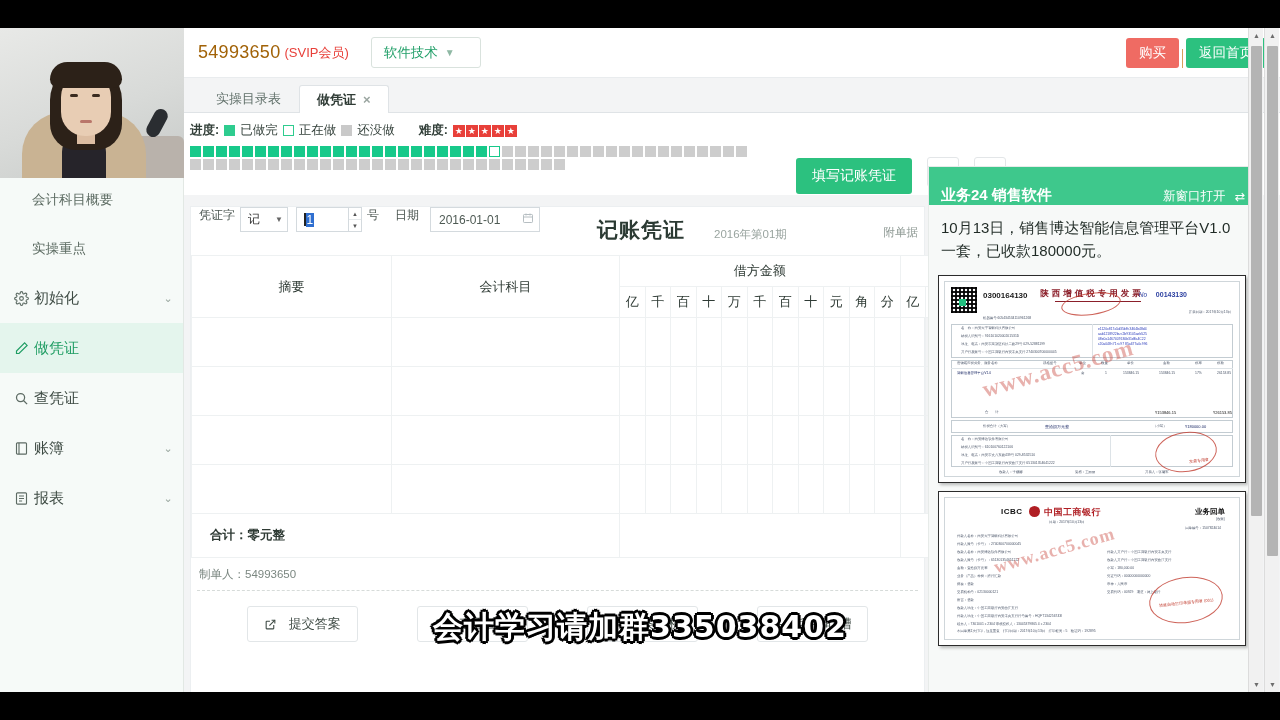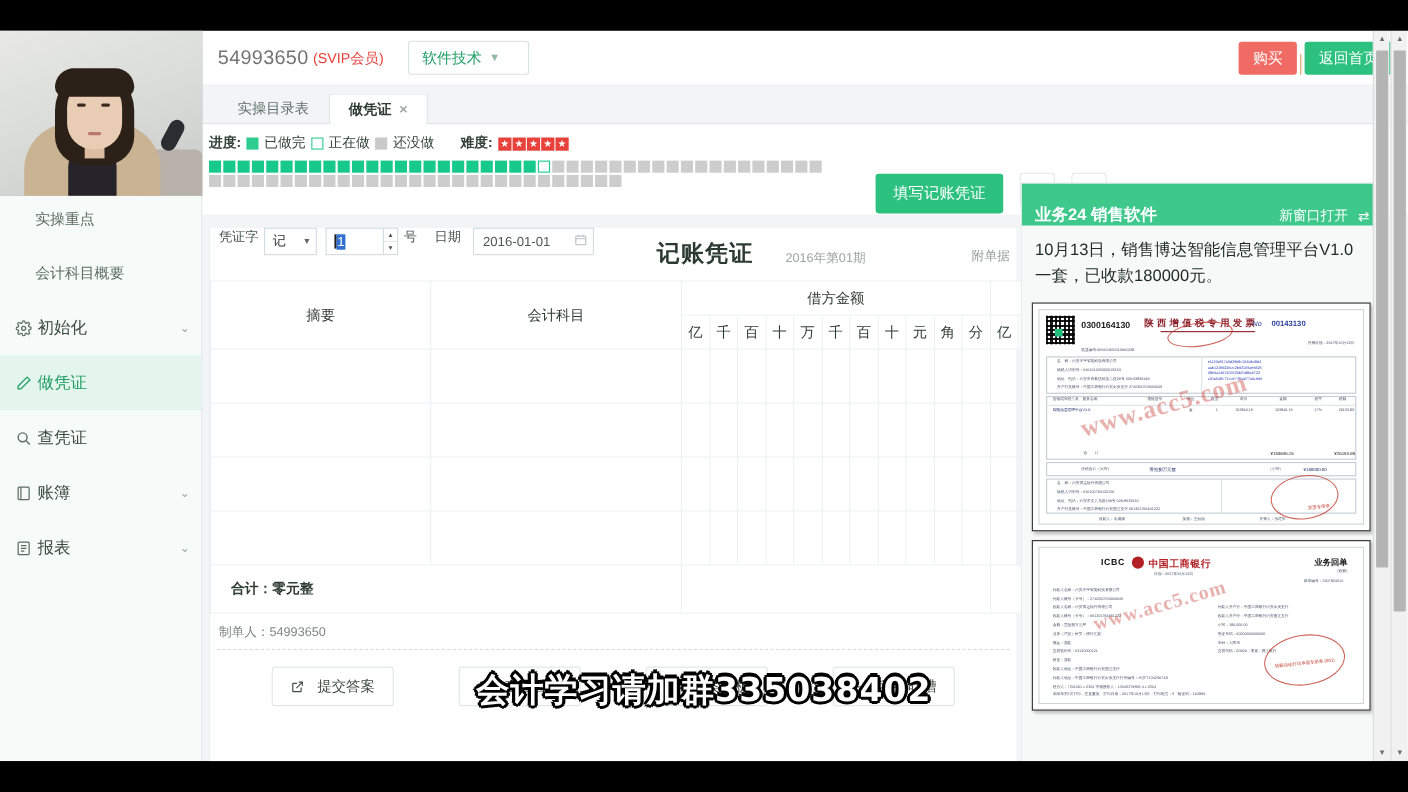--- a/index.html
+++ b/index.html
@@ -38,21 +38,21 @@
   .side-main .lbl { flex: 1 1 auto; }
   .side-main .chev { width: 30px; text-align: center; font-size: 11px; color: #9aa8a0; }
   .side-main svg { display: block; }
 
   
   #topbar {
     position: absolute; left: 184px; top: 0; width: 1096px; height: 50px;
     background: #ffffff; border-bottom: 1px solid #e9ecee;
     display: flex; align-items: center; padding: 0 14px 0 14px;
   }
-  #acct-id { font-size: 18px; color: #737373; letter-spacing: .3px; }
+  #acct-id { font-size: 18px; color: #a16207; letter-spacing: .3px; }
   #acct-vip { font-size: 13px; color: #e8403a; margin-left: 4px; }
   #course-sel {
     margin-left: 22px; height: 31px; min-width: 110px; padding: 0 12px;
     border: 1px solid #d9e2dd; border-radius: 3px; background: #fff;
     display: flex; align-items: center; gap: 7px;
     font-size: 13.5px; color: #23a06a; cursor: pointer;
   }
   #course-sel .cv { font-size: 10px; color: #8fb8a4; }
   #topbar-right { margin-left: auto; display: flex; align-items: flex-end; gap: 3px; }
   .btn-buy {
@@ -309,24 +309,24 @@
       <div class="side-sub">
           <span>实操目录表</span>
         </div>
       <div class="side-sub">
           <span>企业信息</span>
         </div>
       <div class="side-sub">
           <span>税务信息</span>
         </div>
       <div class="side-sub">
+          <span>会计科目概要</span>
+        </div>
+      <div class="side-sub">
           <span>实操重点</span>
-        </div>
-      <div class="side-sub">
-          <span>会计科目概要</span>
         </div>
 
       <div class="side-main">
         <span class="ico">
           <svg width="15" height="15" viewBox="0 0 24 24" fill="none" stroke="#5d6b64" stroke-width="1.8">
               <circle cx="12" cy="12" r="3"></circle>
               <path d="M19.4 15a1.6 1.6 0 0 0 .3 1.8l.1.1a2 2 0 1 1-2.8 2.8l-.1-.1a1.6 1.6 0 0 0-1.8-.3 1.6 1.6 0 0 0-1 1.5V21a2 2 0 1 1-4 0v-.1A1.6 1.6 0 0 0 9 19.4a1.6 1.6 0 0 0-1.8.3l-.1.1a2 2 0 1 1-2.8-2.8l.1-.1a1.6 1.6 0 0 0 .3-1.8 1.6 1.6 0 0 0-1.5-1H3a2 2 0 1 1 0-4h.1A1.6 1.6 0 0 0 4.6 9a1.6 1.6 0 0 0-.3-1.8l-.1-.1a2 2 0 1 1 2.8-2.8l.1.1a1.6 1.6 0 0 0 1.8.3H9a1.6 1.6 0 0 0 1-1.5V3a2 2 0 1 1 4 0v.1a1.6 1.6 0 0 0 1 1.5 1.6 1.6 0 0 0 1.8-.3l.1-.1a2 2 0 1 1 2.8 2.8l-.1.1a1.6 1.6 0 0 0-.3 1.8V9a1.6 1.6 0 0 0 1.5 1H21a2 2 0 1 1 0 4h-.1a1.6 1.6 0 0 0-1.5 1z"></path>
             </svg>
         </span>
         <span class="lbl">初始化</span>

